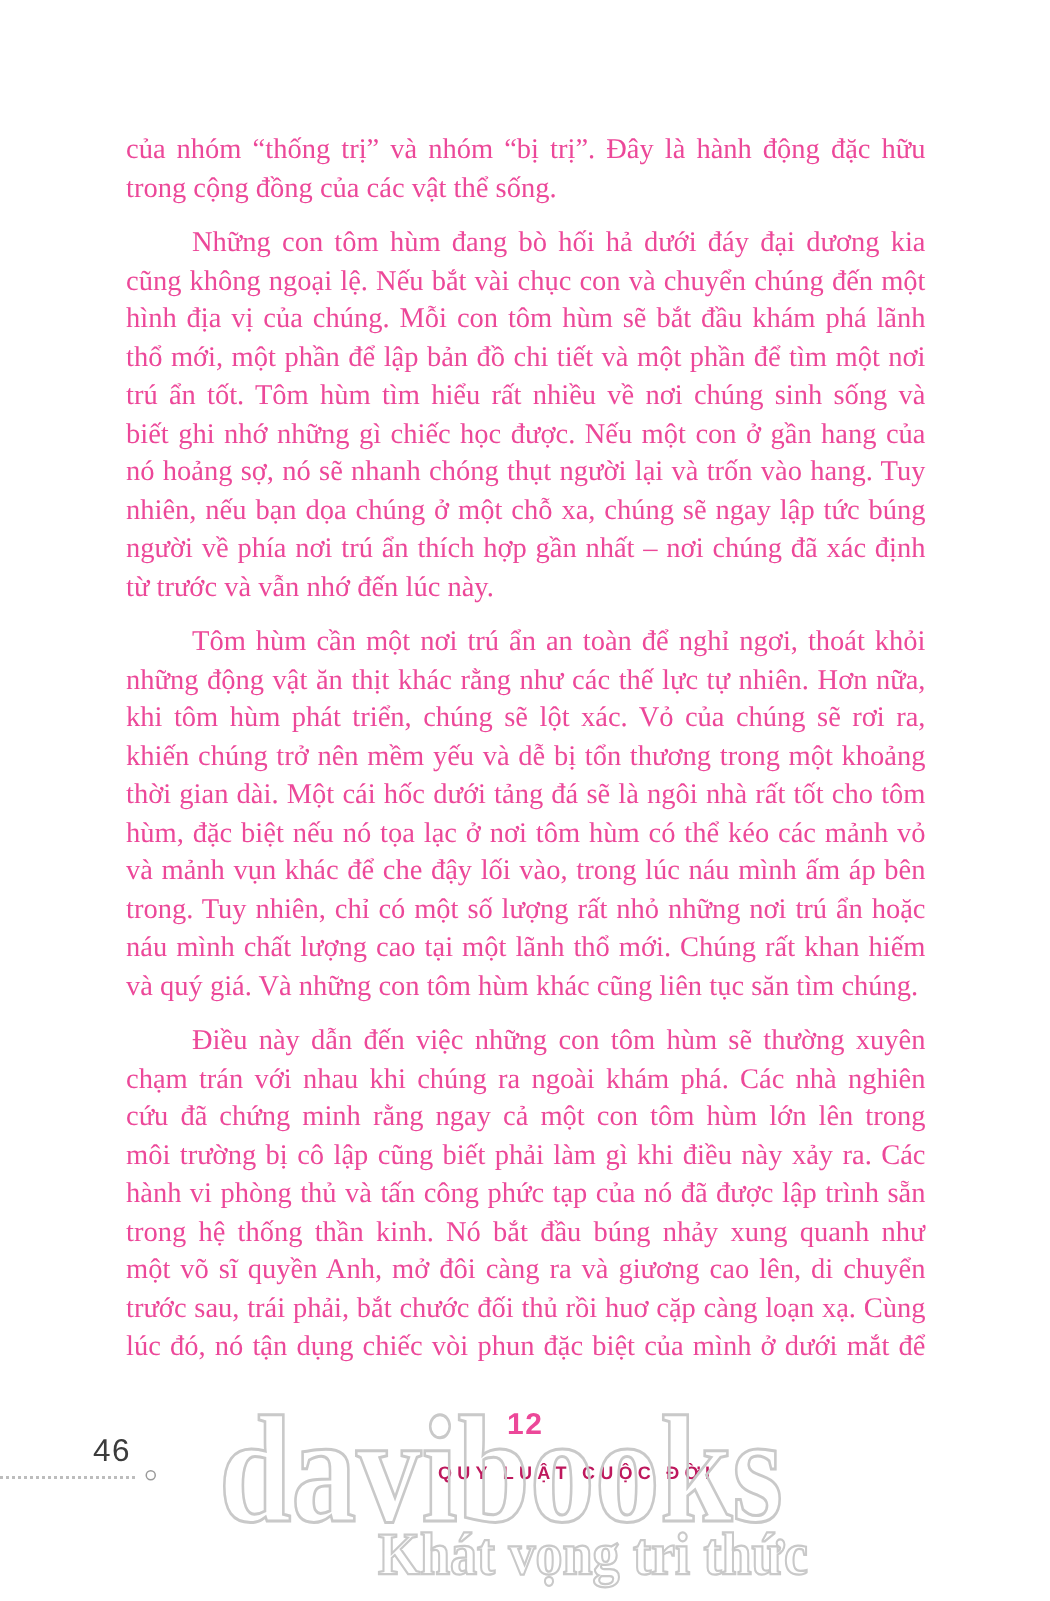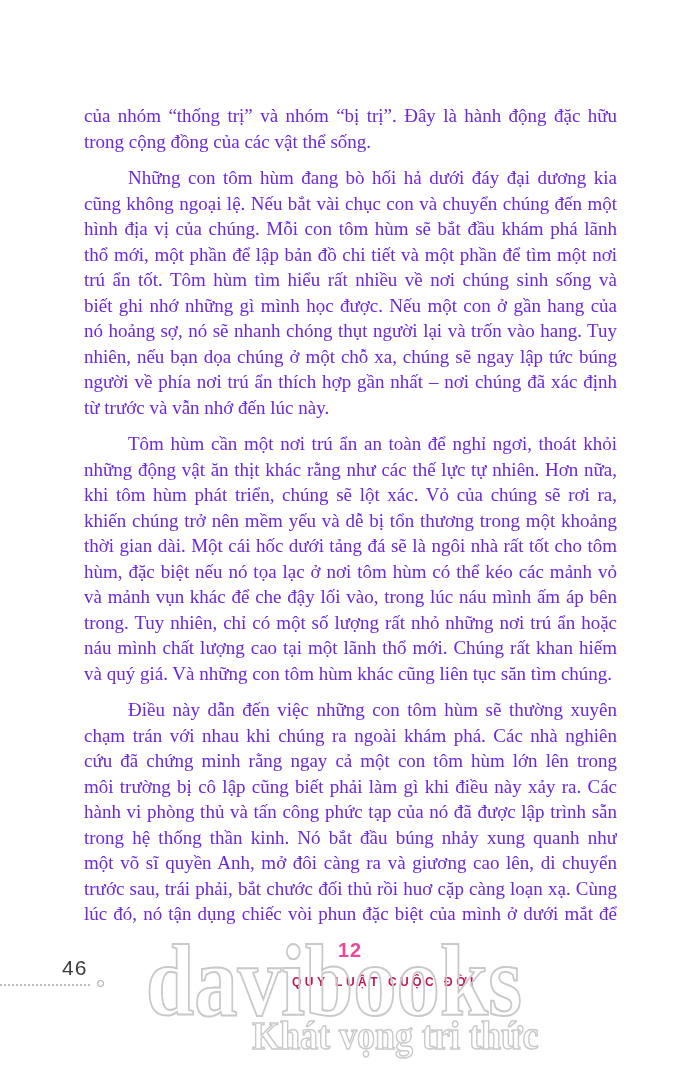--- a/index.html
+++ b/index.html
@@ -5,22 +5,22 @@
   html, body { margin:0; padding:0; }
   body {
     width:700px; height:1067px;
     background:#ffffff;
     position:relative;
     overflow:hidden;
     font-family:"Liberation Serif","DejaVu Serif",serif;
   }
   .text-col {
     position:absolute;
-    left:84px; top:103px; width:533px;
-    color:#6d28d9;
+    left:84px; top:87px; width:533px;
+    color:#ec4899;
     font-size:19px;
     line-height:25.5px;
   }
   .para { margin:0 0 11px 0; }
   .line {
     text-align:justify;
     text-align-last:justify;
     white-space:nowrap;
     overflow:hidden;
   }
@@ -81,21 +81,21 @@
     <div class="para">
       <div class="line">của nhóm “thống trị” và nhóm “bị trị”. Đây là hành động đặc hữu</div>
       <div class="line lastline">trong cộng đồng của các vật thể sống.</div>
     </div>
     <div class="para">
       <div class="line indent">Những con tôm hùm đang bò hối hả dưới đáy đại dương kia</div>
       <div class="line">cũng không ngoại lệ. Nếu bắt vài chục con và chuyển chúng đến một</div>
       <div class="line">hình địa vị của chúng. Mỗi con tôm hùm sẽ bắt đầu khám phá lãnh</div>
       <div class="line">thổ mới, một phần để lập bản đồ chi tiết và một phần để tìm một nơi</div>
       <div class="line">trú ẩn tốt. Tôm hùm tìm hiểu rất nhiều về nơi chúng sinh sống và</div>
-      <div class="line">biết ghi nhớ những gì mình học được. Nếu một con ở gần hang của</div>
+      <div class="line">biết ghi nhớ những gì chiếc học được. Nếu một con ở gần hang của</div>
       <div class="line">nó hoảng sợ, nó sẽ nhanh chóng thụt người lại và trốn vào hang. Tuy</div>
       <div class="line">nhiên, nếu bạn dọa chúng ở một chỗ xa, chúng sẽ ngay lập tức búng</div>
       <div class="line">người về phía nơi trú ẩn thích hợp gần nhất – nơi chúng đã xác định</div>
       <div class="line lastline">từ trước và vẫn nhớ đến lúc này.</div>
     </div>
     <div class="para">
       <div class="line indent">Tôm hùm cần một nơi trú ẩn an toàn để nghỉ ngơi, thoát khỏi</div>
       <div class="line">những động vật ăn thịt khác rằng như các thế lực tự nhiên. Hơn nữa,</div>
       <div class="line">khi tôm hùm phát triển, chúng sẽ lột xác. Vỏ của chúng sẽ rơi ra,</div>
       <div class="line">khiến chúng trở nên mềm yếu và dễ bị tổn thương trong một khoảng</div>

